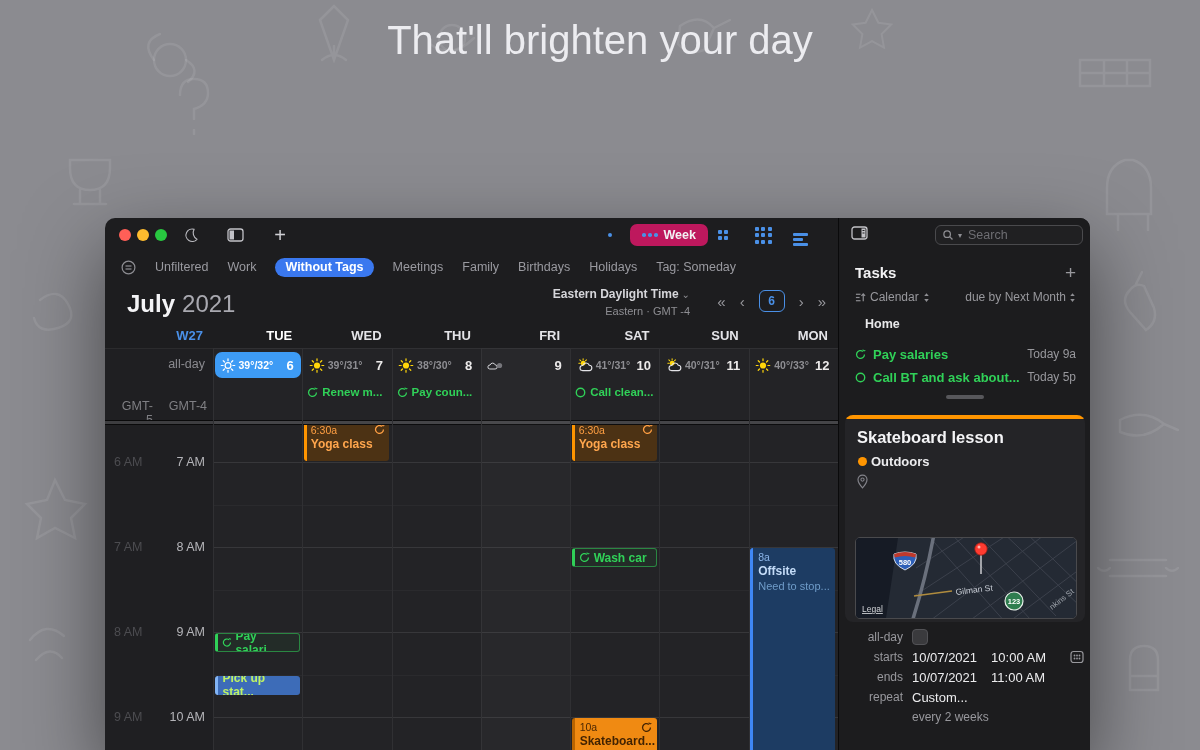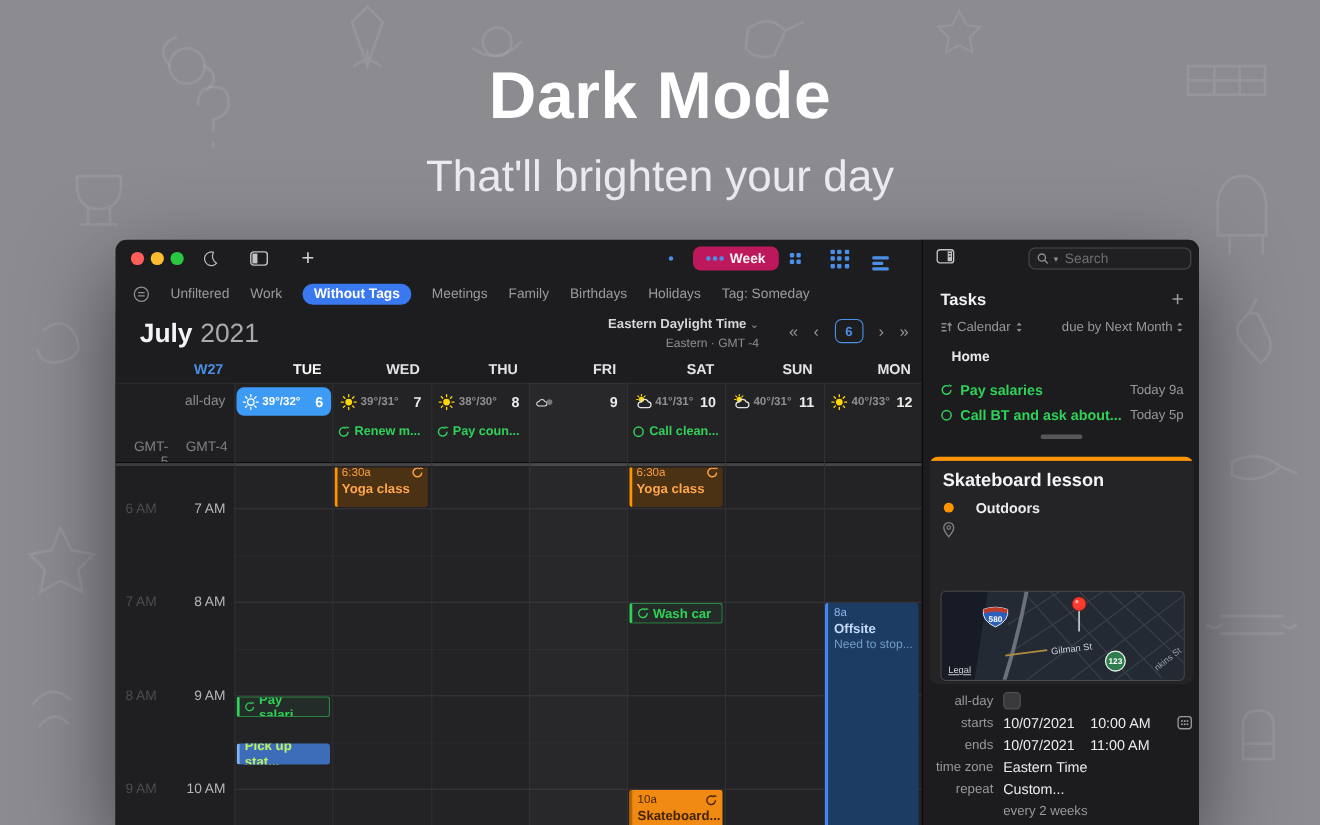--- a/index.html
+++ b/index.html
@@ -104,21 +104,21 @@
   .sb-due{position:absolute;right:14px;top:72px;display:flex;align-items:center;gap:3px;color:#98989d;font-size:12px;margin-left:16px;}
   .sb-group{position:absolute;left:26px;top:99px;font-size:12.5px;font-weight:700;color:#e8e8ea;}
   .taskrow{position:absolute;left:16px;right:14px;height:18px;display:flex;align-items:center;gap:7px;color:#30d158;}
   .taskrow .ttl{font-size:13px;font-weight:600;white-space:nowrap;overflow:hidden;}
   .taskrow .due{margin-left:auto;color:#98989d;font-size:12px;font-weight:400;}
   .handle{position:absolute;left:50%;top:177px;width:38px;height:4px;margin-left:-19px;border-radius:2px;background:#57575b;}
   
   .card{position:absolute;left:6px;top:197px;width:240px;height:207px;background:#242427;border-radius:8px;overflow:hidden;}
   .cardbar{position:absolute;left:0;top:0;right:0;height:4px;background:#ff9500;}
   .cardtitle{position:absolute;left:12px;top:13px;font-size:16.5px;font-weight:600;color:#f4f4f6;}
-  .calrow{position:absolute;left:13px;top:39px;display:flex;align-items:center;gap:20px;font-size:13px;font-weight:600;color:#ececee;}
+  .calrow{position:absolute;left:13px;top:39px;display:flex;align-items:center;gap:4px;font-size:13px;font-weight:600;color:#ececee;}
   .caldot{width:9px;height:9px;border-radius:50%;background:#ff9500;}
   .addr{position:absolute;left:32px;top:58px;font-size:12.5px;line-height:15.5px;color:#a9a9af;}
   .pinwrap{position:absolute;left:11px;top:59px;}
   .map{position:absolute;left:10px;top:122px;width:220px;height:80px;border-radius:5px;border:1px solid #4a4a4d;}
   
   .fields{position:absolute;left:0;top:409px;right:6px;}
   .frow{display:flex;align-items:center;height:20px;}
   .flabel{width:64px;text-align:right;color:#98989d;font-size:12px;margin-right:9px;flex:0 0 auto;}
   .fval{color:#ececee;font-size:13px;display:flex;align-items:center;gap:14px;}
   .fsub{color:#98989d;font-size:12px;}
@@ -145,21 +145,20 @@
     <path d="M1120 420 q24 -12 44 4 q-20 18 -44 8 z M1164 424 l14 6"></path>
     <path d="M1110 560 h56 M1110 576 h56 M1110 568 a8 8 0 0 1 -12 0 M1166 568 a8 8 0 0 0 12 0"></path>
     <path d="M1130 660 q0 -14 14 -14 q14 0 14 14 v30 h-28 z M1130 676 h28"></path>
     <path d="M30 640 q16 -20 34 -4 M36 660 q14 -16 26 -2"></path>
     <path d="M540 20 l8 16 16 2 -12 12 3 17 -15 -8 -15 8 3 -17 -12 -12 16 -2 z" transform="translate(440,-6) scale(0.8)"></path>
     <path d="M680 26 q20 -14 34 2 l-10 22 q-16 6 -26 -6 z M714 28 l16 -8"></path>
   </g>
 </svg>
 
 <div class="hero">
-  <div class="hero-title">Dark Mode</div>
   <div class="hero-sub">That'll brighten your day</div>
 </div>
 
 <div class="window">
 
   <div class="toolbar">
     <div class="tl r"></div>
     <div class="tl y"></div>
     <div class="tl g"></div>
     <div class="tbtn" style="left:76px;width:20px;">
@@ -603,24 +602,20 @@
         </span>
       </div>
       <div class="frow">
         <span class="flabel">ends</span>
         <span class="fval">
           <span>10/07/2021</span>
           <span>11:00 AM</span>
         </span>
       </div>
       <div class="frow">
-        <span class="flabel">time zone</span>
-        <span class="fval">Eastern Time</span>
-      </div>
-      <div class="frow">
         <span class="flabel">repeat</span>
         <span class="fval">Custom...</span>
       </div>
       <div class="frow">
         <span class="flabel"></span>
         <span class="fsub">every 2 weeks</span>
       </div>
     </div>
   </div>
 </div>

